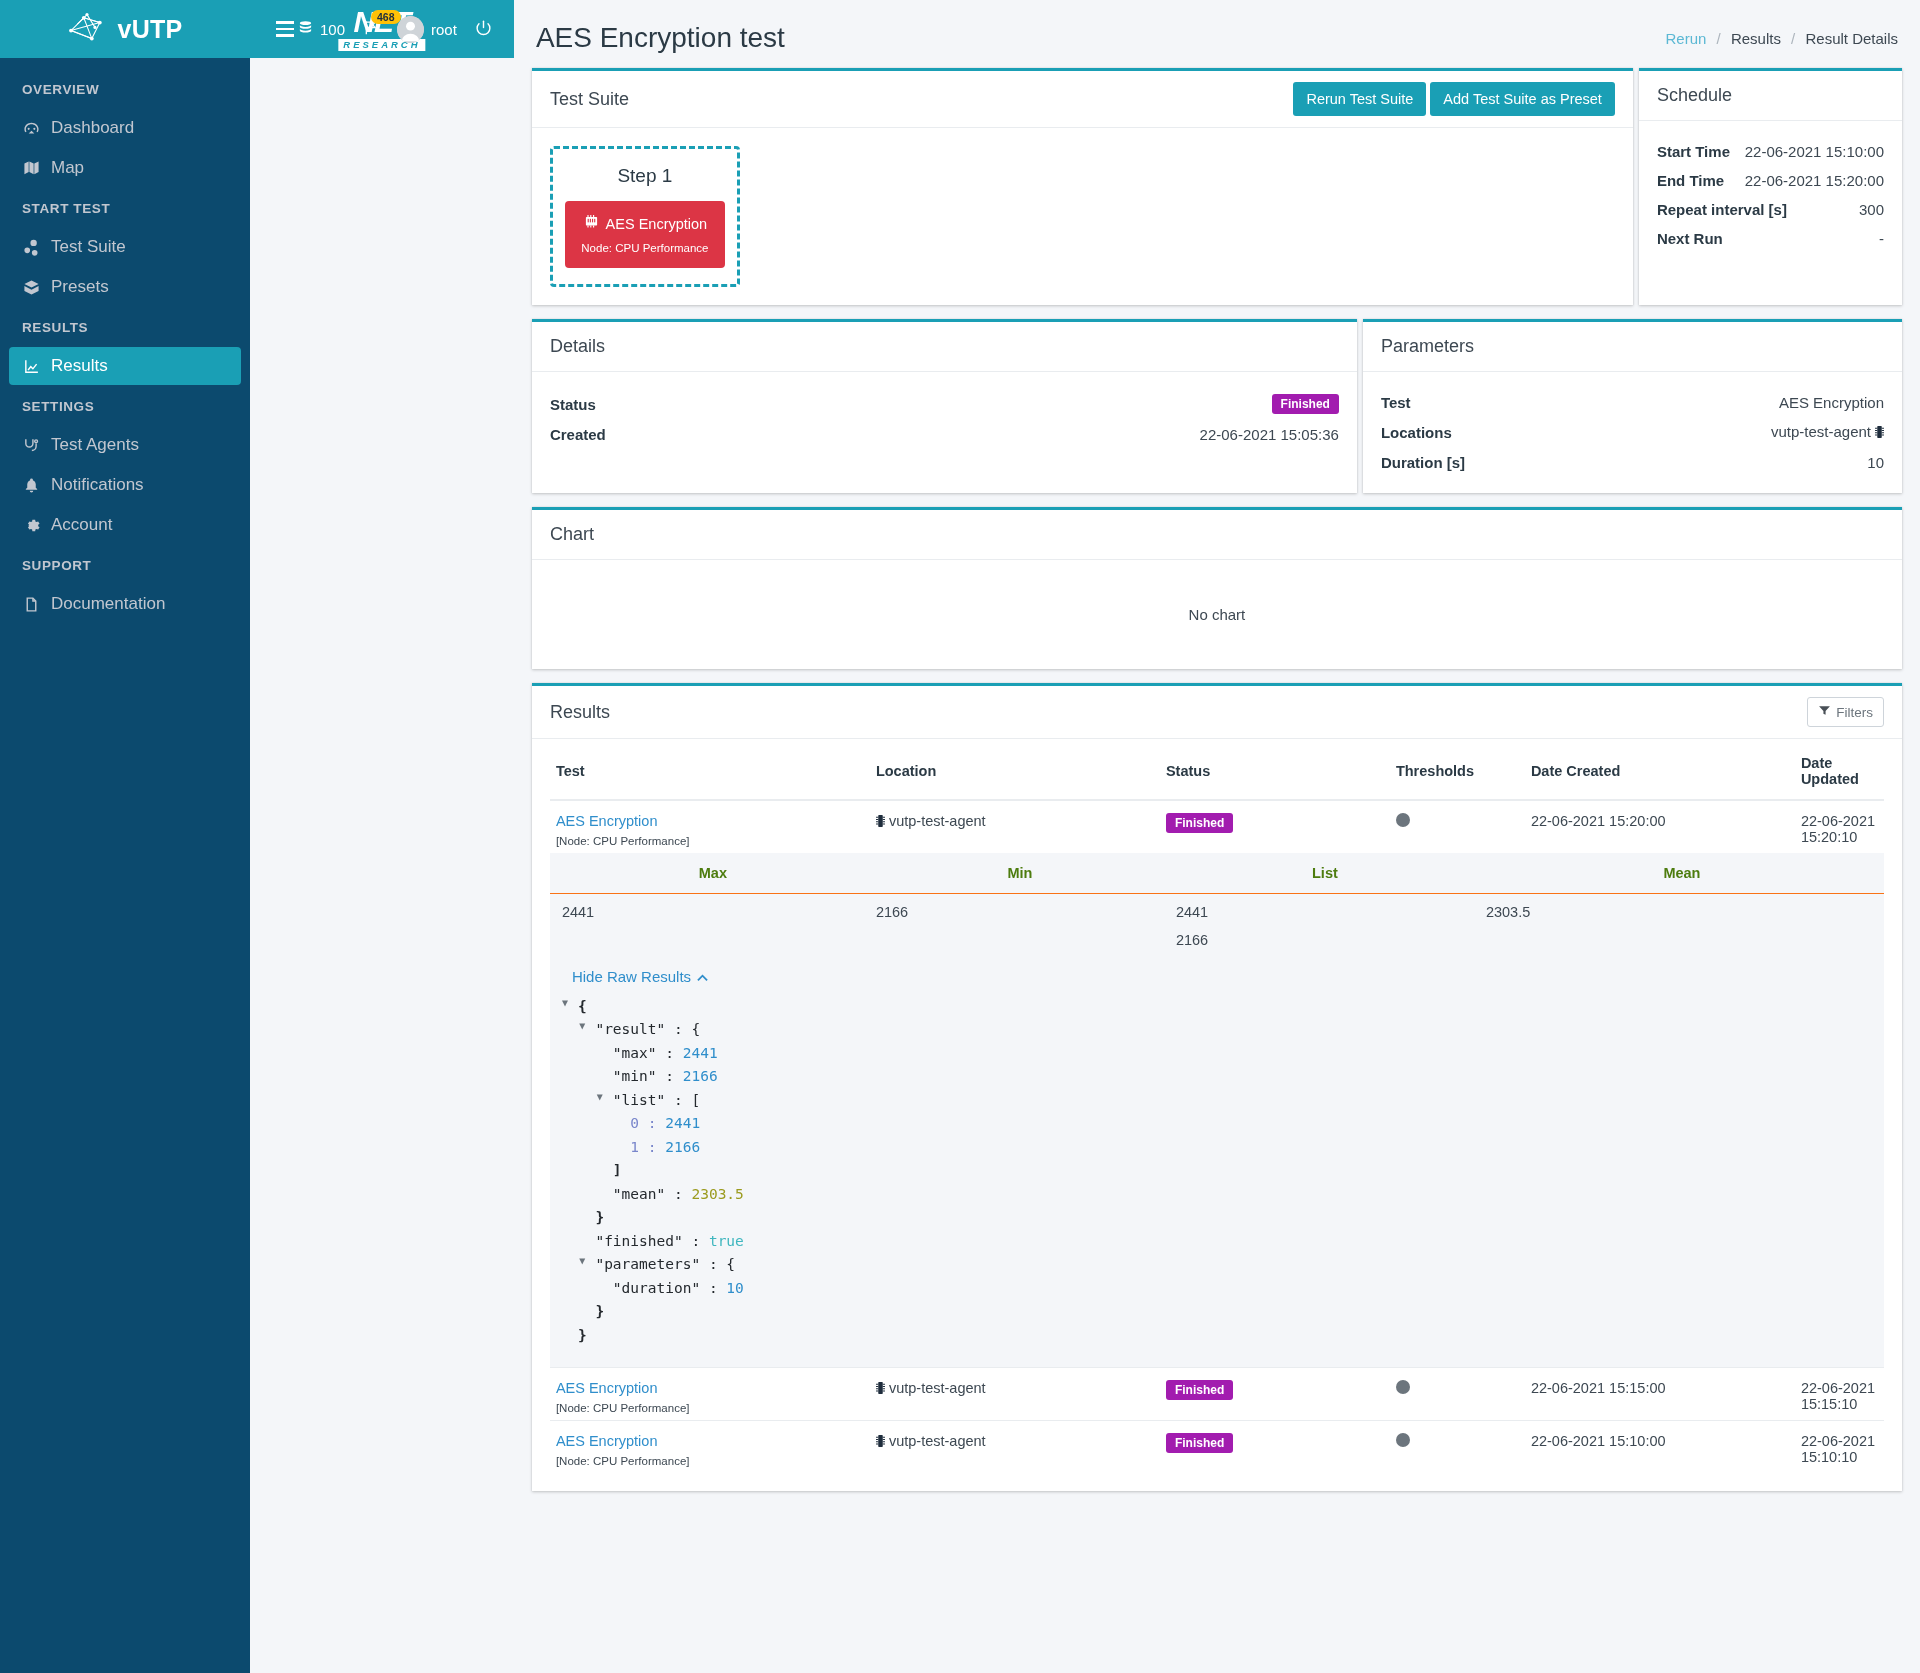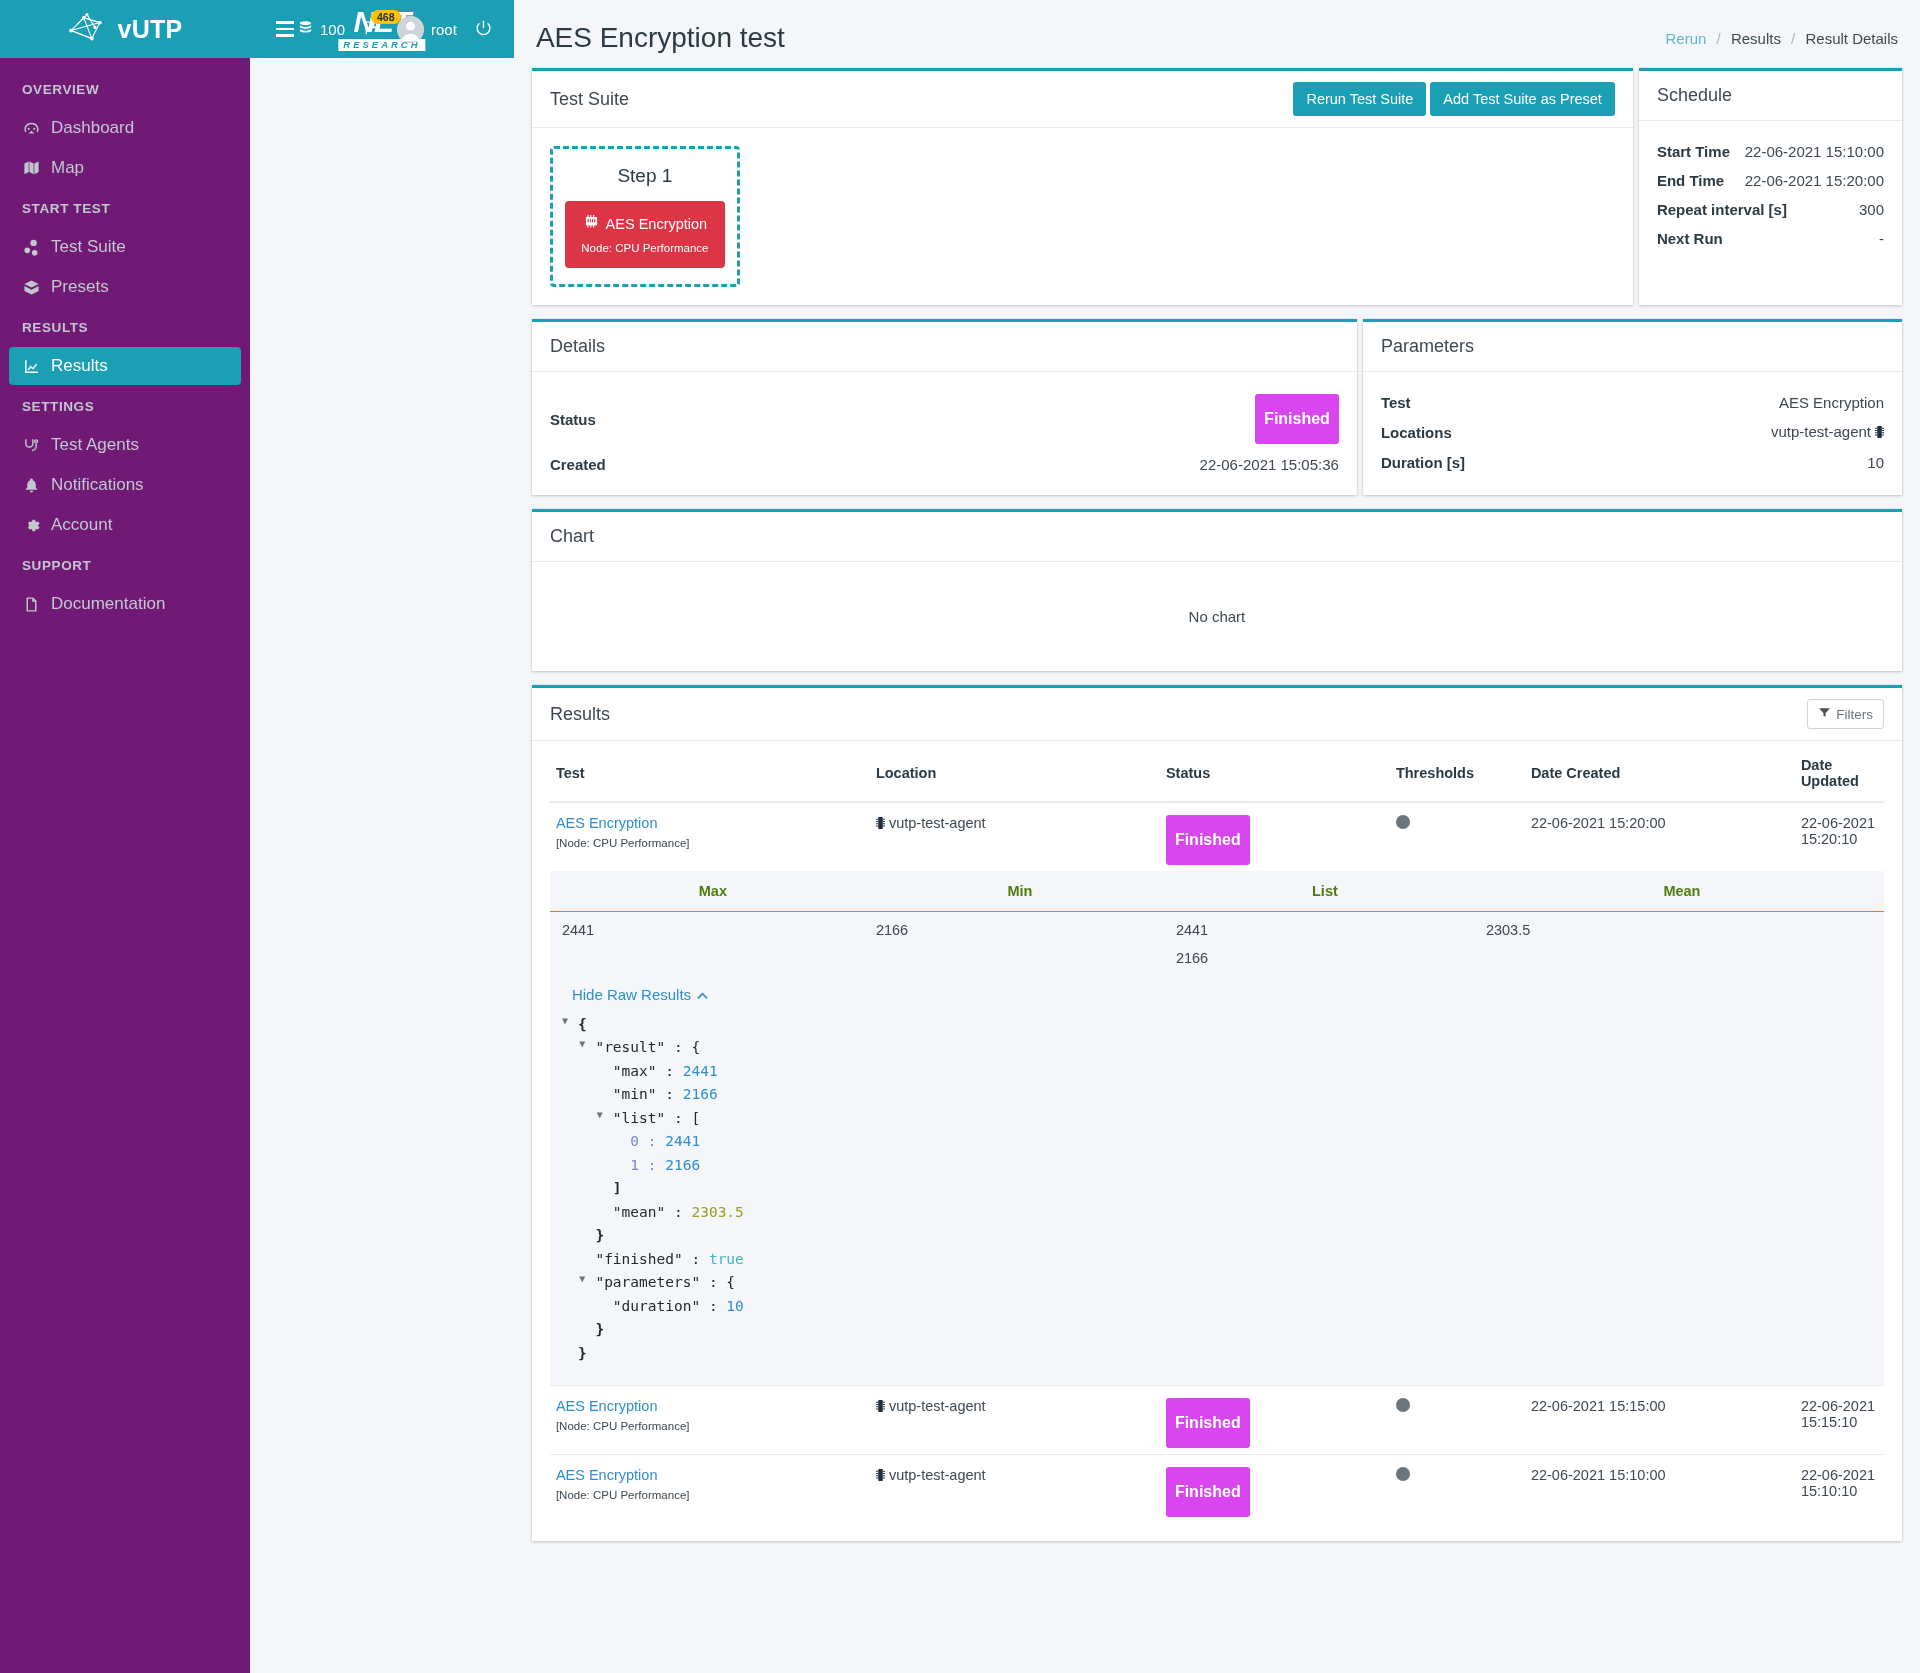--- a/index.html
+++ b/index.html
@@ -7,21 +7,21 @@
   body {
     width:1920px; height:1673px;
     font-family:"Liberation Sans", sans-serif;
     background:#f4f6f9;
     color:#3d4852;
     overflow:hidden;
   }
   .app { display:flex; width:1920px; height:1673px; }
 
   
-  .sidebar { width:250px; min-width:250px; background:#701a75; height:100%; position:relative; }
+  .sidebar { width:250px; min-width:250px; background:#0c4a6e; height:100%; position:relative; }
   .brand {
     height:58px; background:#1a9fb5; display:flex; align-items:center;
     justify-content:center; gap:10px; color:#fff;
   }
   .brand-logo { width:40px; height:32px; }
   .brand-text { font-size:25px; font-weight:bold; letter-spacing:.3px; }
   .nav { padding-top:12px; }
   .nav-header {
     color:#c2c7d0; font-size:13.5px; font-weight:bold; letter-spacing:.6px;
     padding:12px 0 10px 22px; text-transform:uppercase;
@@ -107,22 +107,22 @@
     background:#dc3545; border-radius:4px; color:#fff; padding:14px 10px; text-align:center; cursor:pointer;
   }
   .test-block .tb-title { font-size:14.5px; font-weight:500; display:flex; align-items:center; justify-content:center; gap:6px; }
   .test-block .tb-sub { font-size:11.5px; margin-top:10px; }
 
   
   .kv { display:flex; align-items:center; padding:6px 0; font-size:15px; }
   .kv .k { font-weight:bold; color:#2b3a45; }
   .kv .v { margin-left:auto; color:#3d4852; }
   .pill-green {
-    background:#d946ef; color:#fff; font-size:16px; font-weight:bold;
-    border-radius:3px; padding:16px 9px; display:inline-block;
+    background:#a21caf; color:#fff; font-size:12px; font-weight:bold;
+    border-radius:3px; padding:3px 9px; display:inline-block;
   }
 
   .nochart { text-align:center; color:#3d4852; font-size:15px; padding:30px 0; }
 
   
   table.res { width:100%; border-collapse:collapse; }
   table.res th {
     text-align:left; font-size:14.5px; font-weight:bold; color:#2b3a45;
     padding:8px 6px 12px 6px; border-bottom:2px solid #e9ecef;
   }

